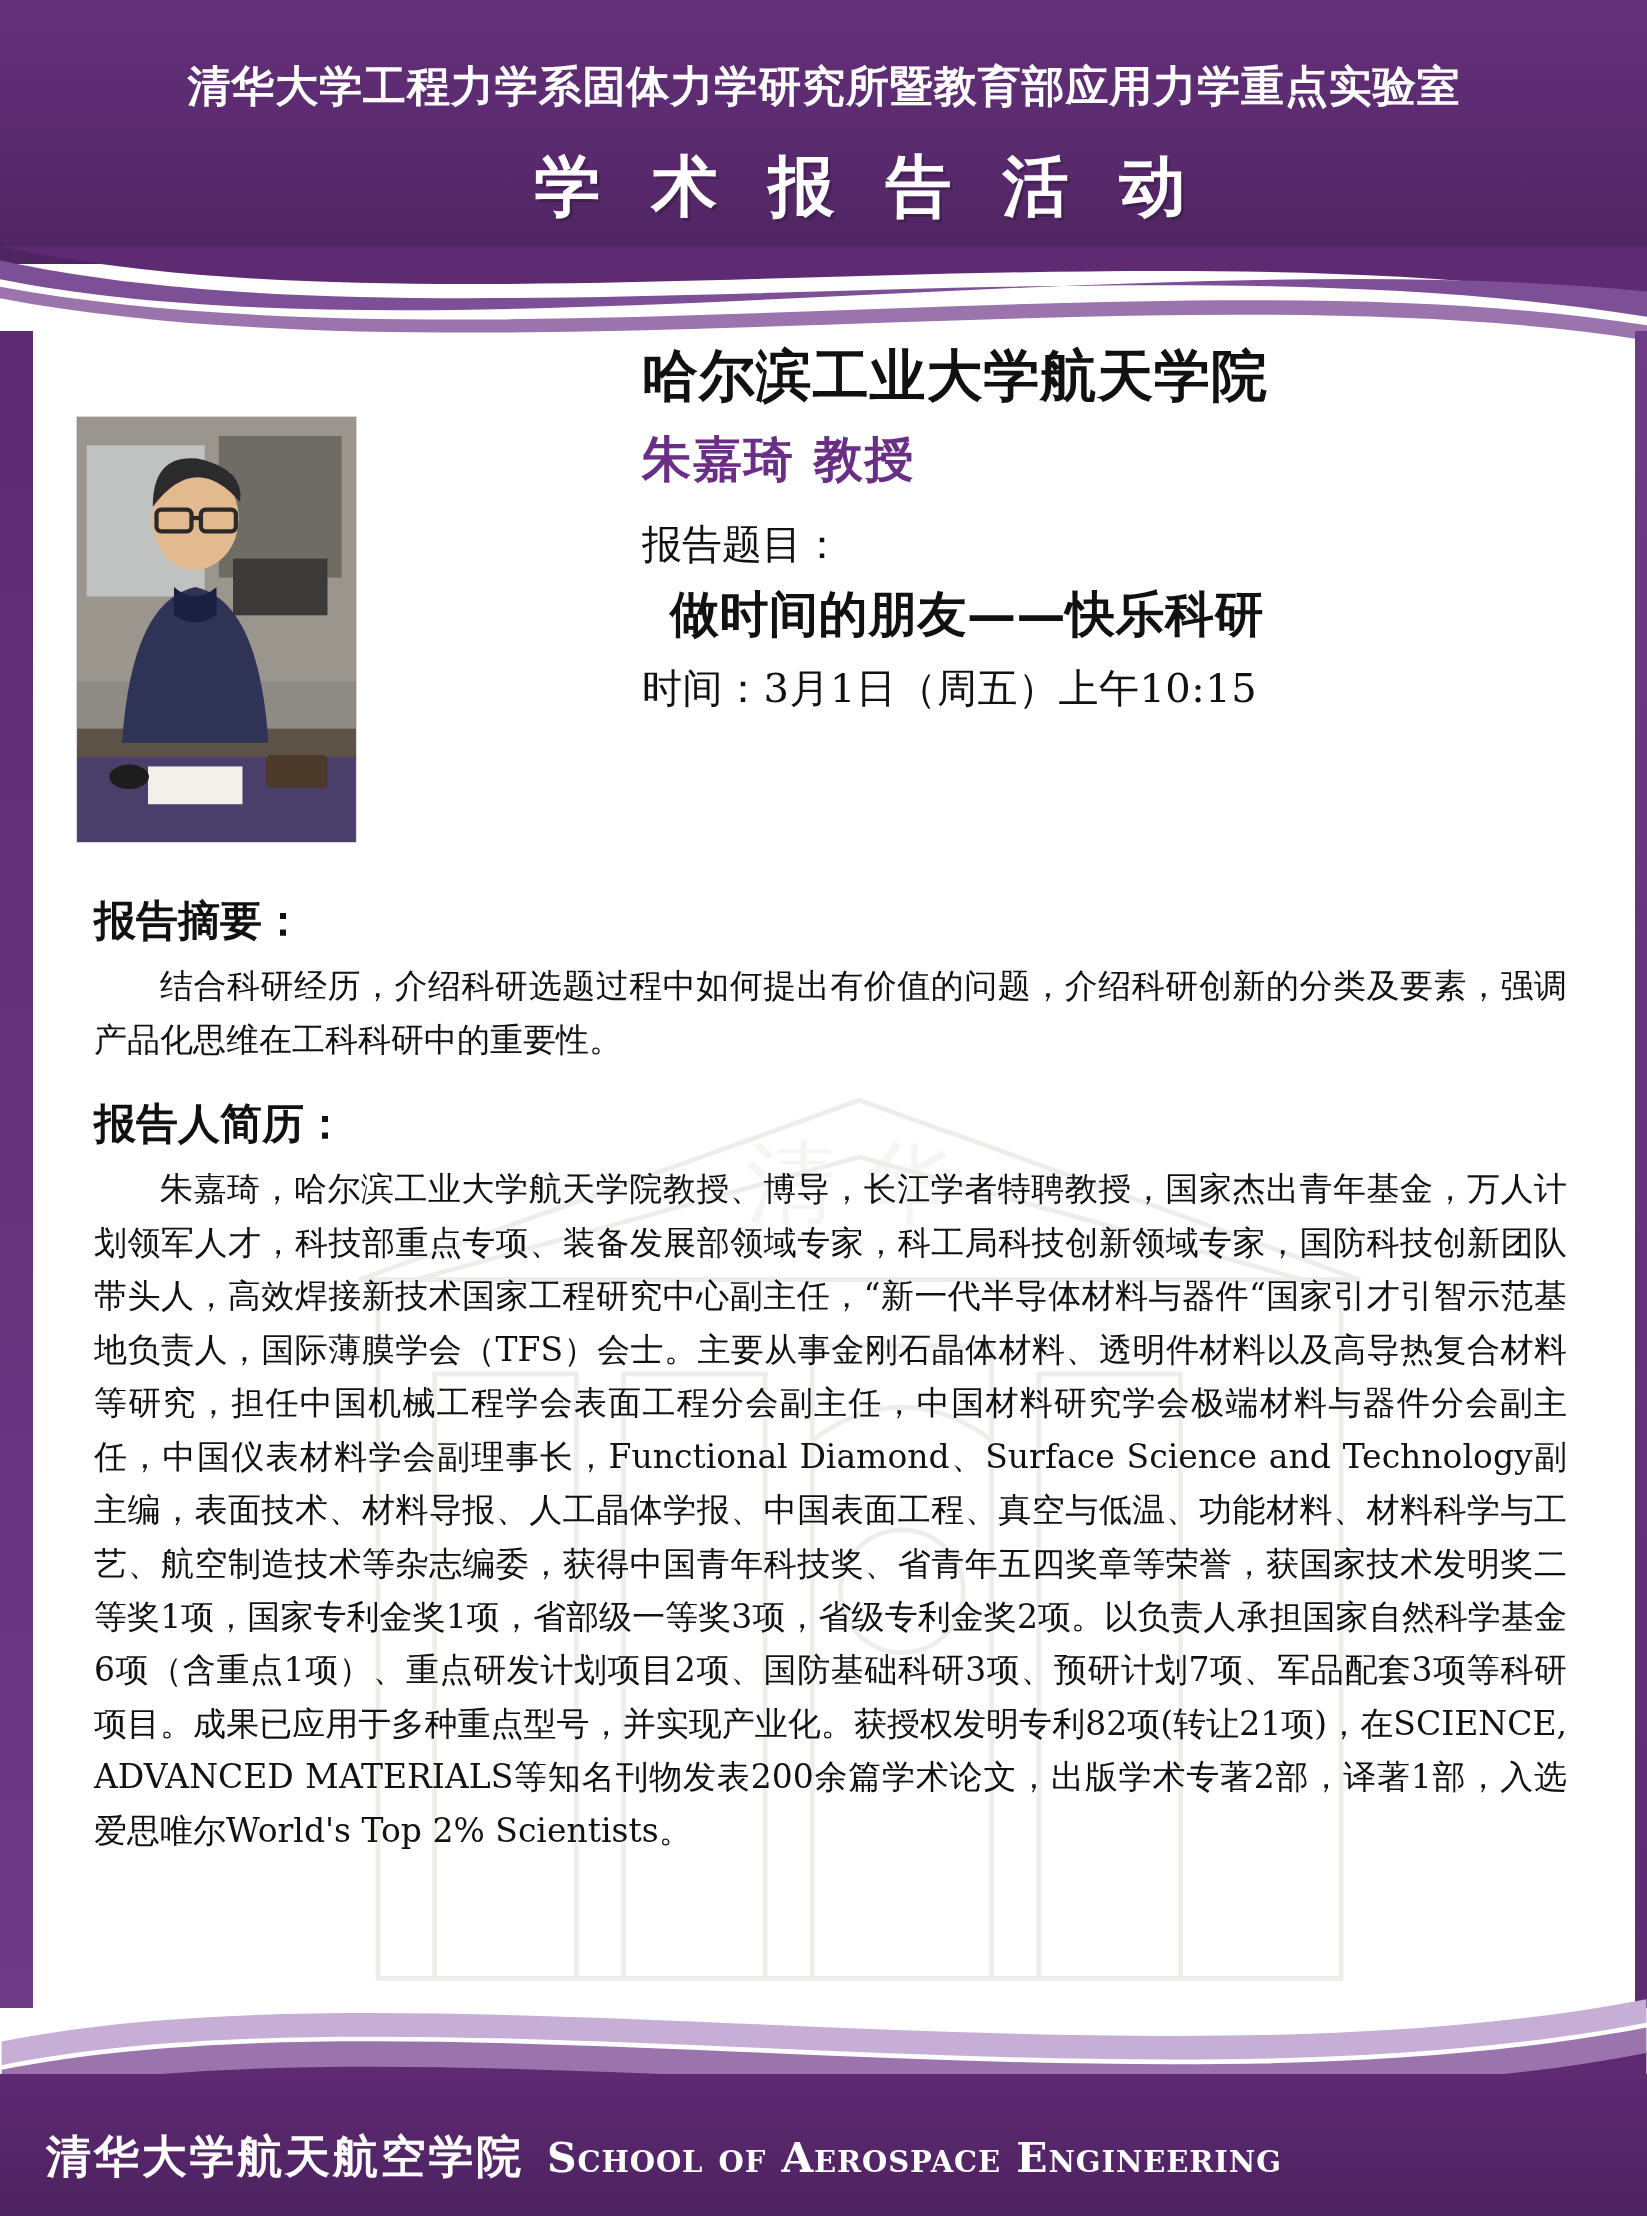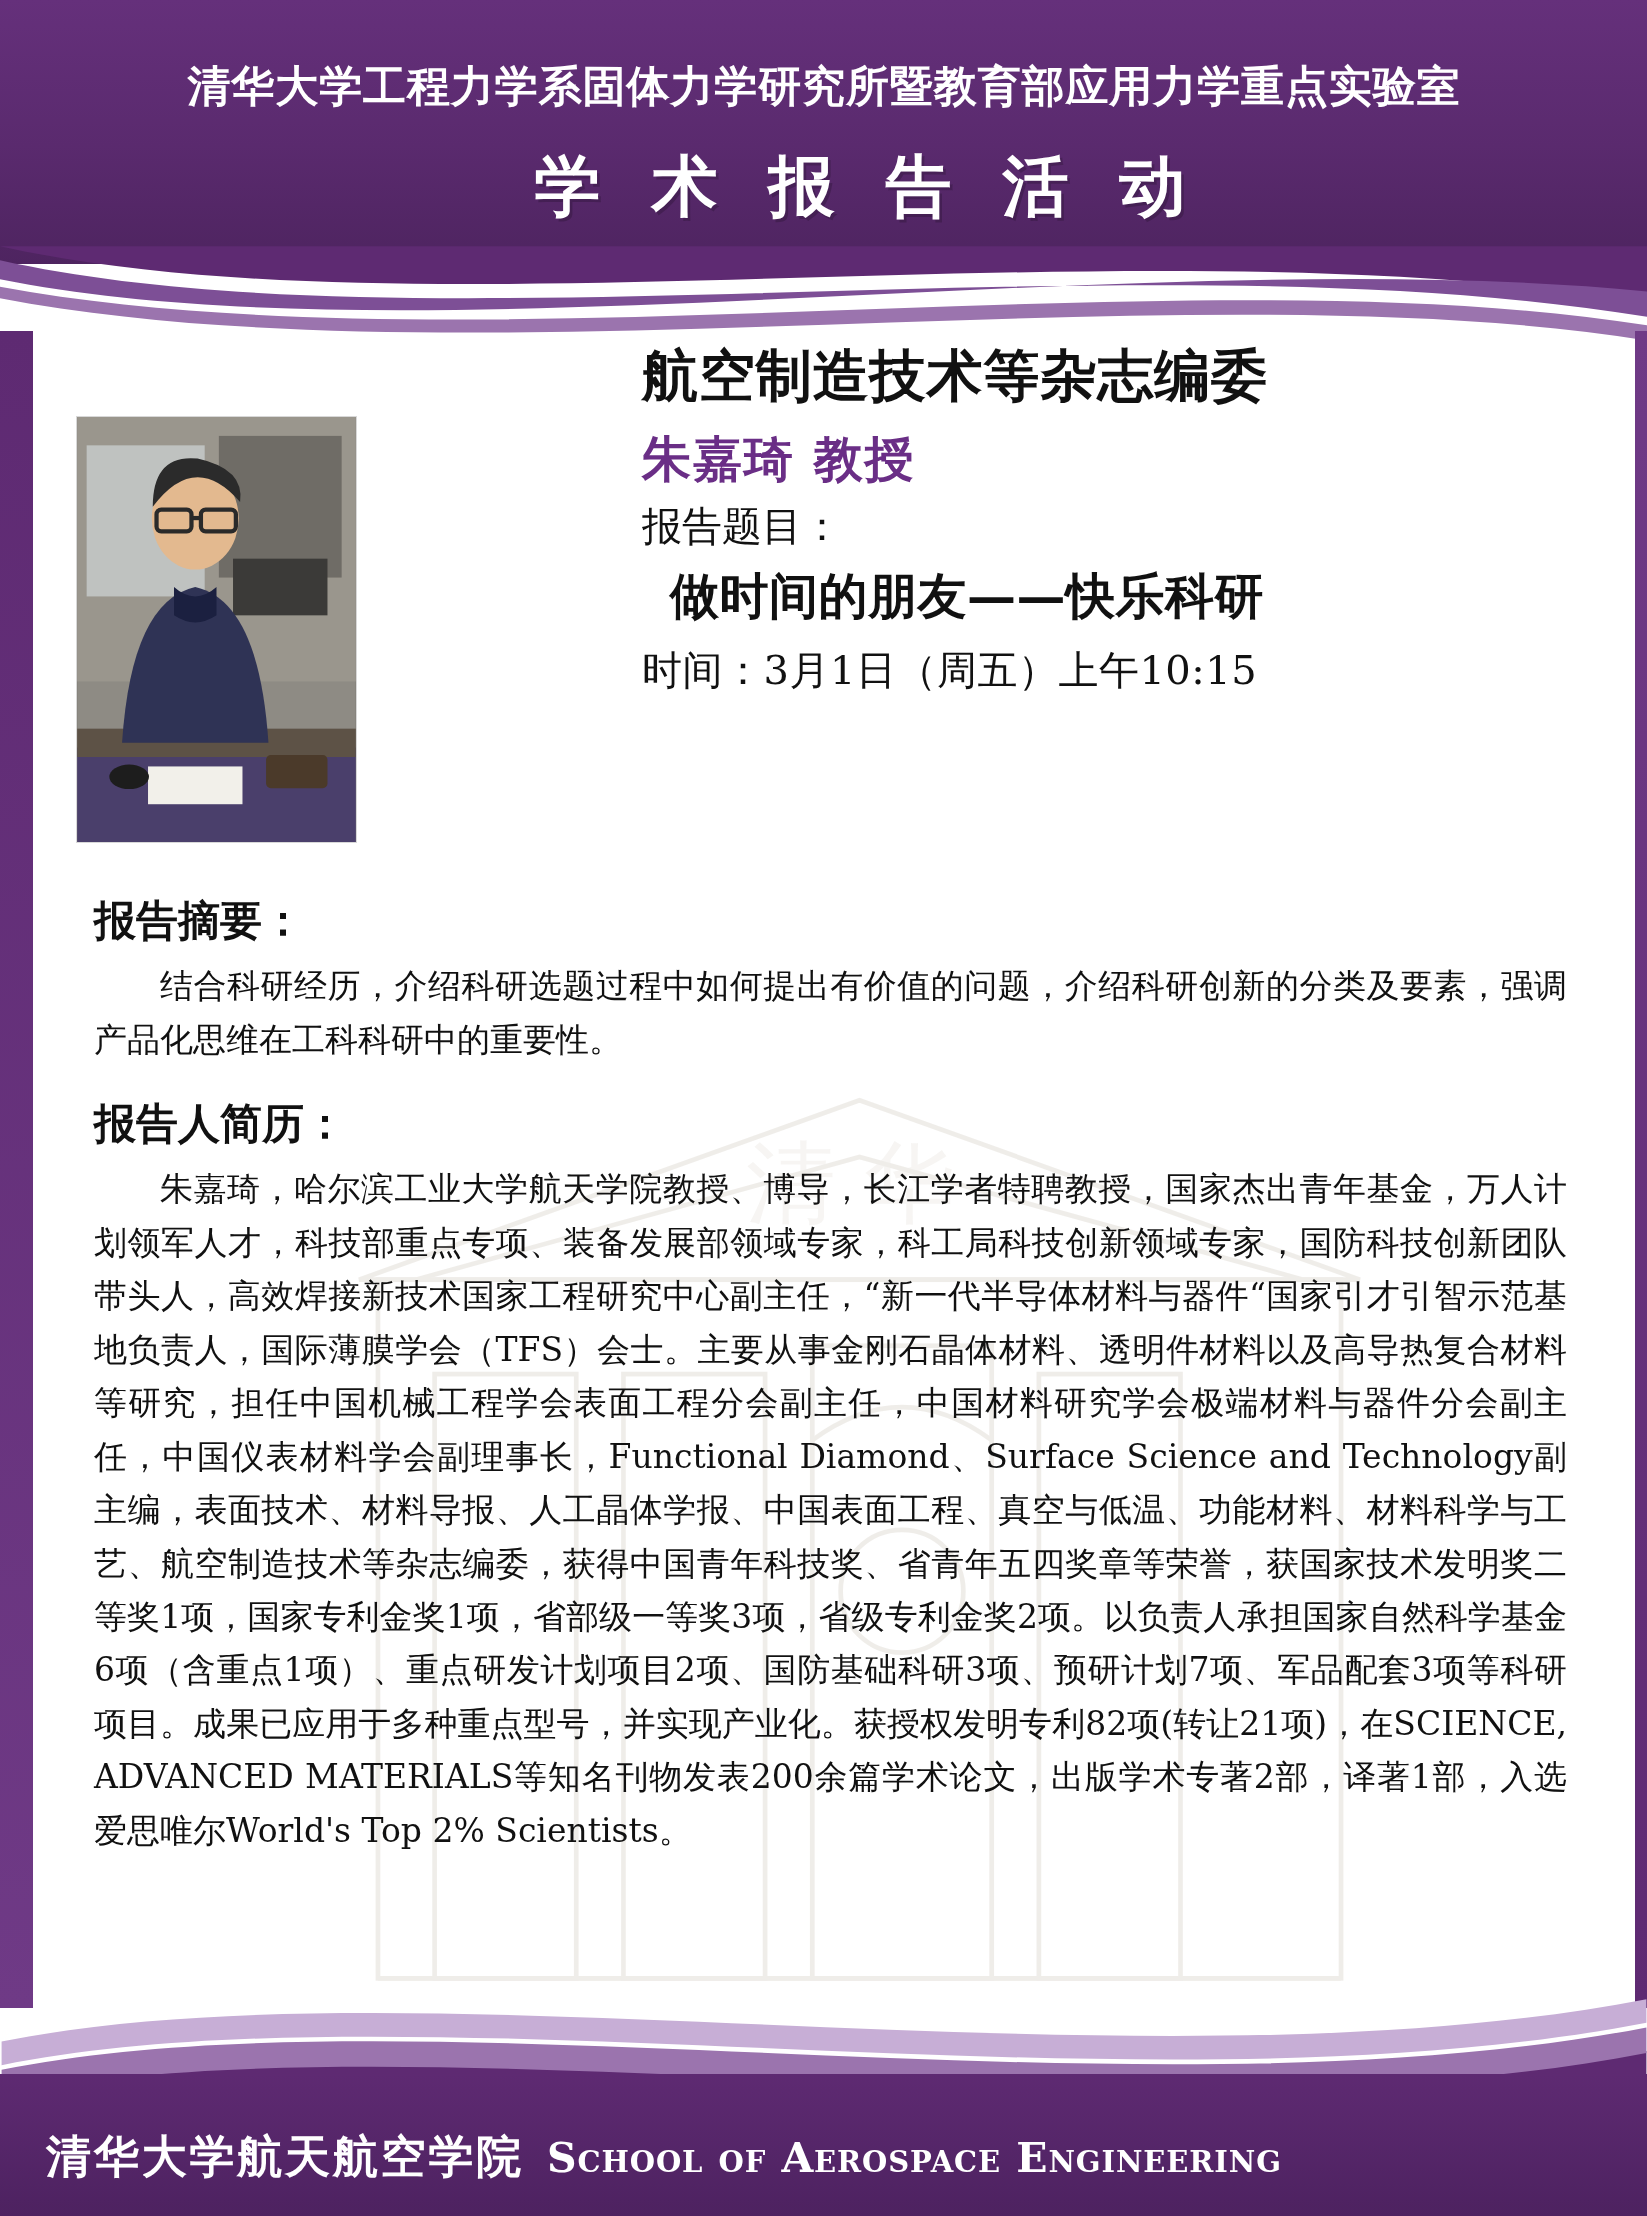--- a/index.html
+++ b/index.html
@@ -120,21 +120,21 @@
   }
   .info .speaker {
     margin-top: 17px;
     font-size: 49px;
     font-weight: bold;
     color: #6a2e86;
     letter-spacing: 1.9px;
     font-family: "DejaVu Serif","Liberation Serif",serif;
   }
   .info .label {
-    margin-top: 6px;
+    margin-top: 24px;
     font-size: 40px;
     color: #111111;
     font-family: Liberation Sans, sans-serif;
   }
   .info .talk-title {
     margin-top: 10.4px;
     margin-left: 28px;
     font-size: 49px;
     font-weight: bold;
     color: #111111;
@@ -272,21 +272,21 @@
       <line x1="242" y1="214" x2="262" y2="214" stroke="#2a2a2a" stroke-width="9"></line>
       <path d="M95 690 q20 -300 155 -330 q135 30 155 330 Z" fill="#2f3355"></path>
       <path d="M205 360 q45 40 90 0 l0 60 q-45 30 -90 0 Z" fill="#1b2040"></path>
       <rect x="150" y="740" width="200" height="80" fill="#f2f0ea"></rect>
       <ellipse cx="110" cy="762" rx="42" ry="26" fill="#1d1d1d"></ellipse>
       <rect x="400" y="716" width="130" height="70" rx="10" fill="#4b3a2a"></rect>
     </svg>
   </div>
 
   <div class="info">
-    <div class="affil">航空制造技术等杂志编委</div>
+    <div class="affil">哈尔滨工业大学航天学院</div>
     <div class="speaker">朱嘉琦 教授</div>
     <div class="label">报告题目：</div>
     <div class="talk-title">做时间的朋友——快乐科研</div>
     <div class="meta">时间：3月1日（周五）上午10:15</div>
   </div>
 
   <div class="section" id="abstract-section">
     <div class="section-title">报告摘要：</div>
     <div class="section-body">结合科研经历，介绍科研选题过程中如何提出有价值的问题，介绍科研创新的分类及要素，强调产品化思维在工科科研中的重要性。</div>
   </div>

